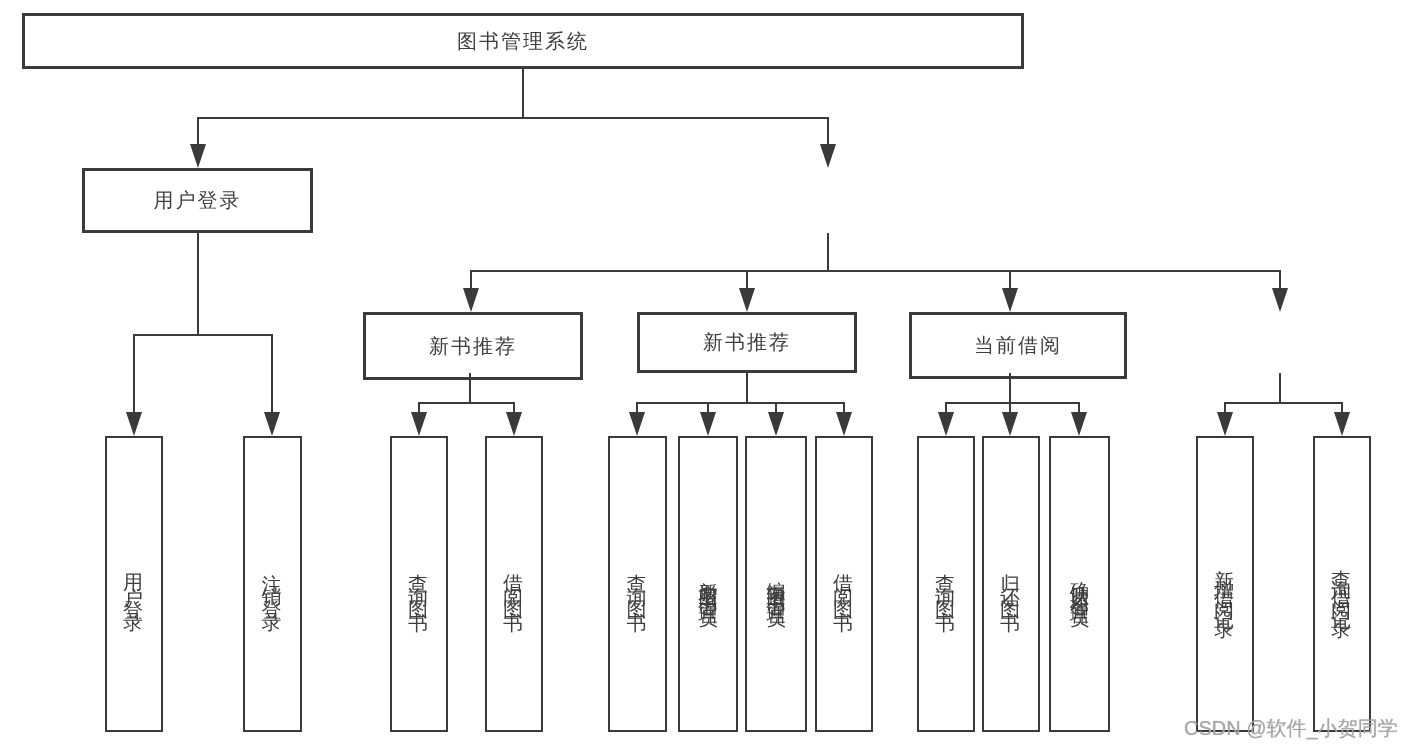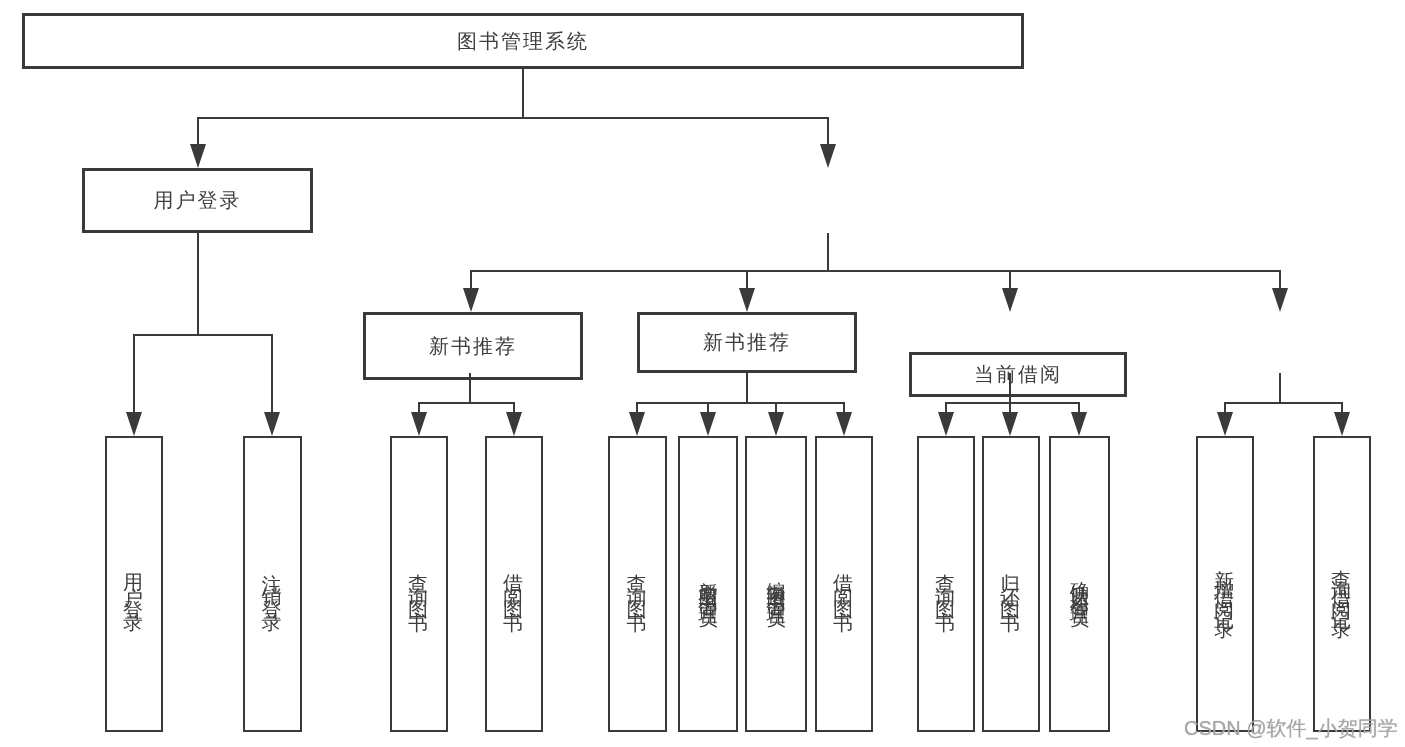--- a/index.html
+++ b/index.html
@@ -102,21 +102,21 @@
   <div class="arrow" style="left:1002px; top:288px;"></div>
   <div class="vline" style="left:1279px; top:270px; height:20px;"></div>
   <div class="arrow" style="left:1272px; top:288px;"></div>
 
   <div class="box" style="left:363px; top:312px; width:220px; height:68px;">
     <span class="hlabel">新书推荐</span>
   </div>
   <div class="box" style="left:637px; top:312px; width:220px; height:61px;">
     <span class="hlabel">新书推荐</span>
   </div>
-  <div class="box" style="left:909px; top:312px; width:218px; height:45px;margin-top:40px;">
+  <div class="box" style="left:909px; top:312px; width:218px; height:67px;">
     <span class="hlabel">当前借阅</span>
   </div>
 
   <div class="vline" style="left:469px; top:373px; height:31px;"></div>
   <div class="hline" style="left:418px; top:402px; width:97px;"></div>
   <div class="vline" style="left:418px; top:402px; height:12px;"></div>
   <div class="arrow" style="left:411px; top:412px;"></div>
   <div class="vline" style="left:513px; top:402px; height:12px;"></div>
   <div class="arrow" style="left:506px; top:412px;"></div>
 

